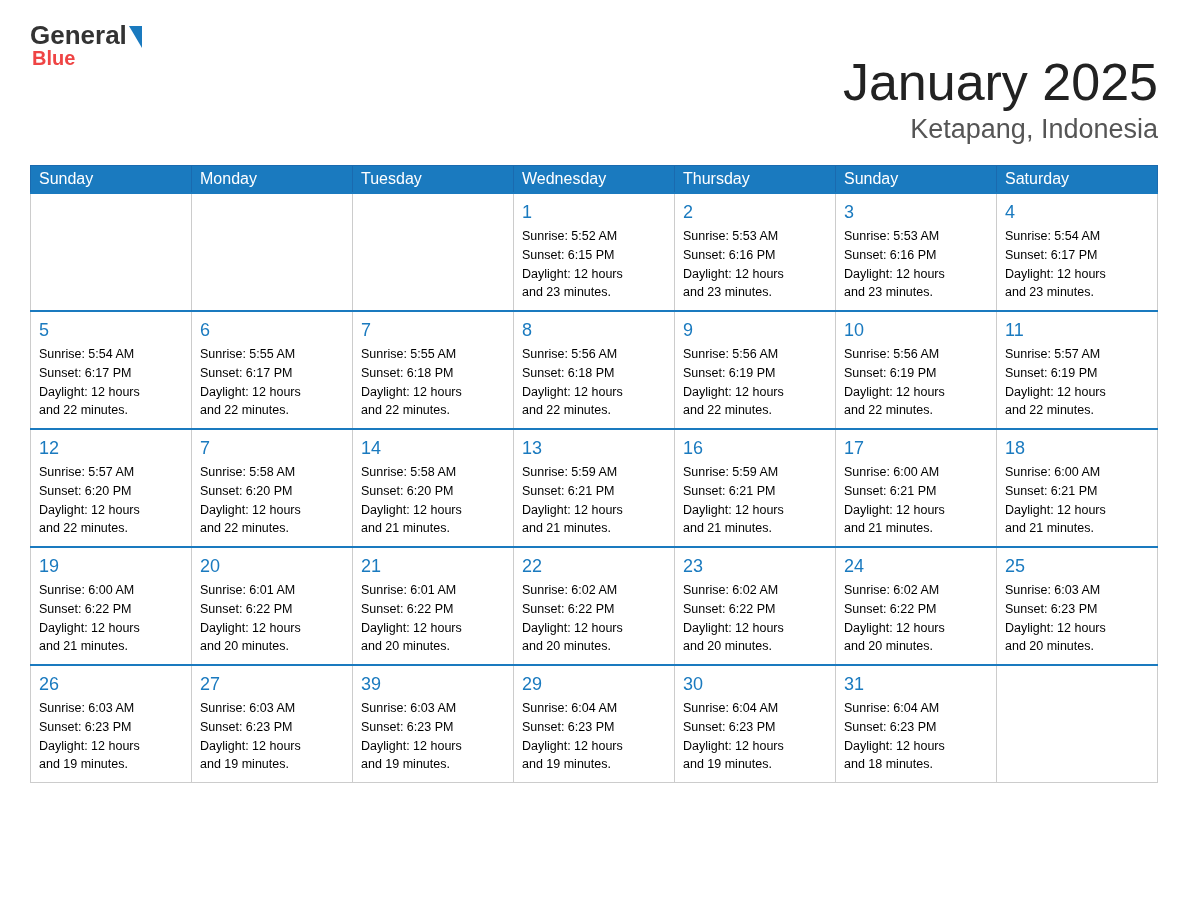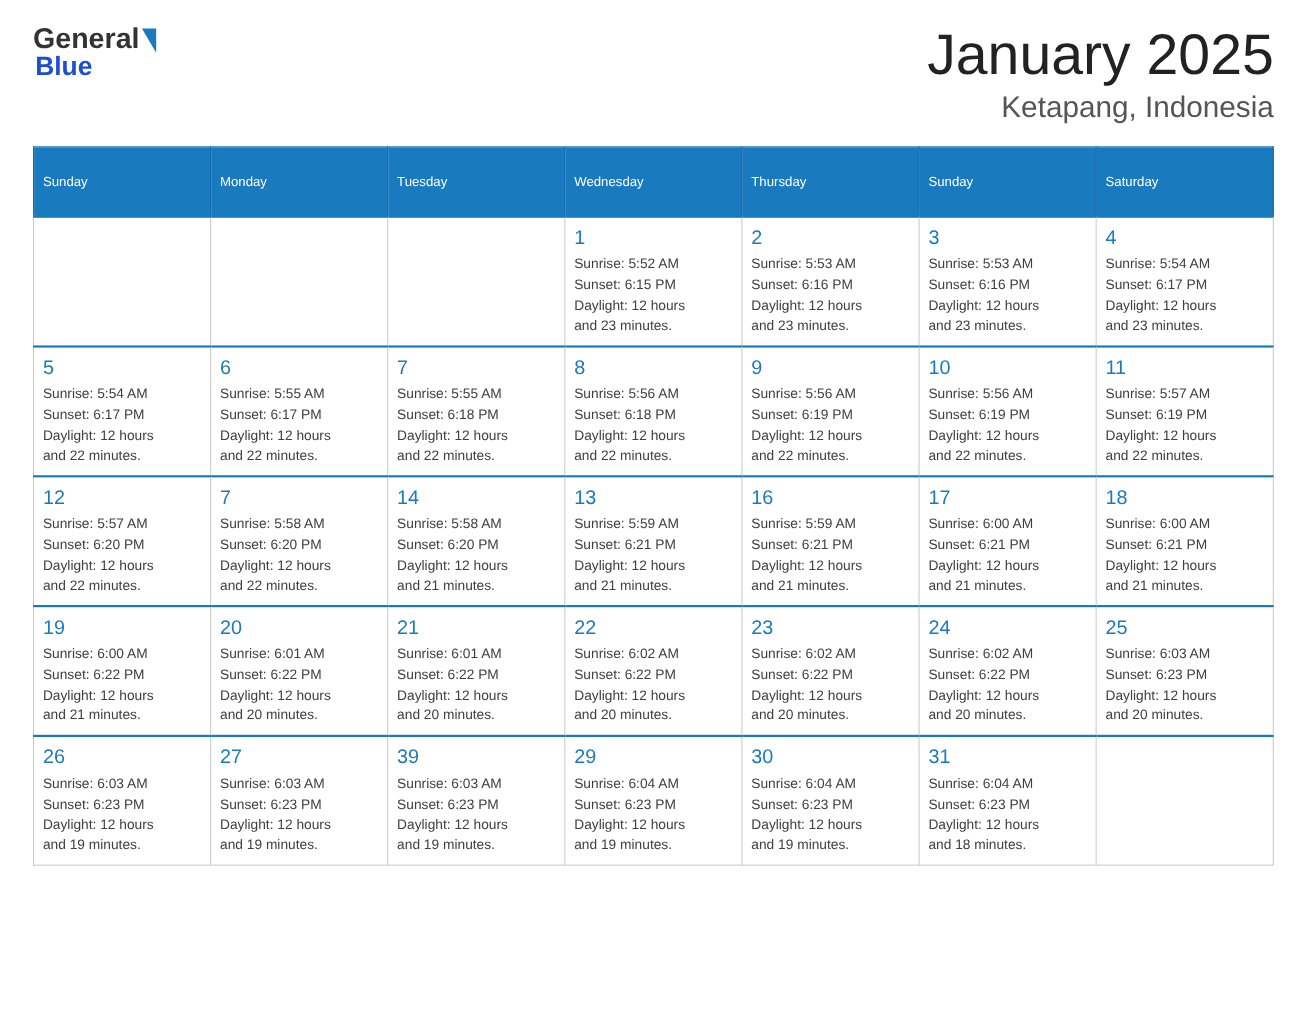--- a/index.html
+++ b/index.html
@@ -22,81 +22,82 @@
     }
     .logo-text {
       display: flex;
       align-items: center;
       font-size: 26px;
       font-weight: bold;
       color: #333;
     }
     .title-area {
       text-align: right;
+      margin-top: 32px;
     }
     .month-title {
       font-size: 52px;
       font-weight: normal;
       color: #222;
     }
     .location {
       font-size: 27px;
       color: #555;
       margin-top: 2px;
     }
     .calendar {
       width: 100%;
       border-collapse: collapse;
       border: 1px solid #ccc;
     }
     .calendar th {
       background-color: #1a7abf;
       color: #fff;
-      padding: 24px 8px;
+      padding: 4px 8px;
       text-align: left;
-      font-size: 12px;
+      font-size: 16px;
       font-weight: normal;
       border: 1px solid #1a6aaf;
     }
     .calendar td {
       vertical-align: top;
       padding: 8px 8px;
       border: 1px solid #ccc;
       width: 14.28%;
       min-height: 100px;
     }
     .day-number {
       font-size: 18px;
       color: #1a7abf;
       font-weight: normal;
       display: block;
       margin-bottom: 4px;
     }
     .day-info {
       font-size: 12.5px;
-      color: #404040;
+      color: #000000;
       line-height: 1.5;
     }
     .empty-cell {
       background: #fff;
     }
     tr.week-row td {
       border-top: 2px solid #1a7abf;
     }
   </style>
 </head>
 <body>
 
 <div class="header">
   <div class="logo">
     <div class="logo-text">
       <span style="color:#333; font-weight:bold;">General</span>
         <span style="display:inline-block; width:0; height:0; border-left: 13px solid transparent; border-bottom: 0px solid transparent; border-top: 22px solid #1a7abf; margin-left:2px; margin-top: 2px;"></span>
     </div>
-    <div style="color:#1d4ed8; font-size:24px; font-weight:bold; margin-left:2px; margin-top:-4px;">Blue</div>
+    <div style="color:#ef4444; font-size:20px; font-weight:bold; margin-left:2px; margin-top:-4px;">Blue</div>
   </div>
   <div class="title-area">
     <div class="month-title">January 2025</div>
     <div class="location">Ketapang, Indonesia</div>
   </div>
 </div>
 
 <table class="calendar">
   <thead>
     <tr>

